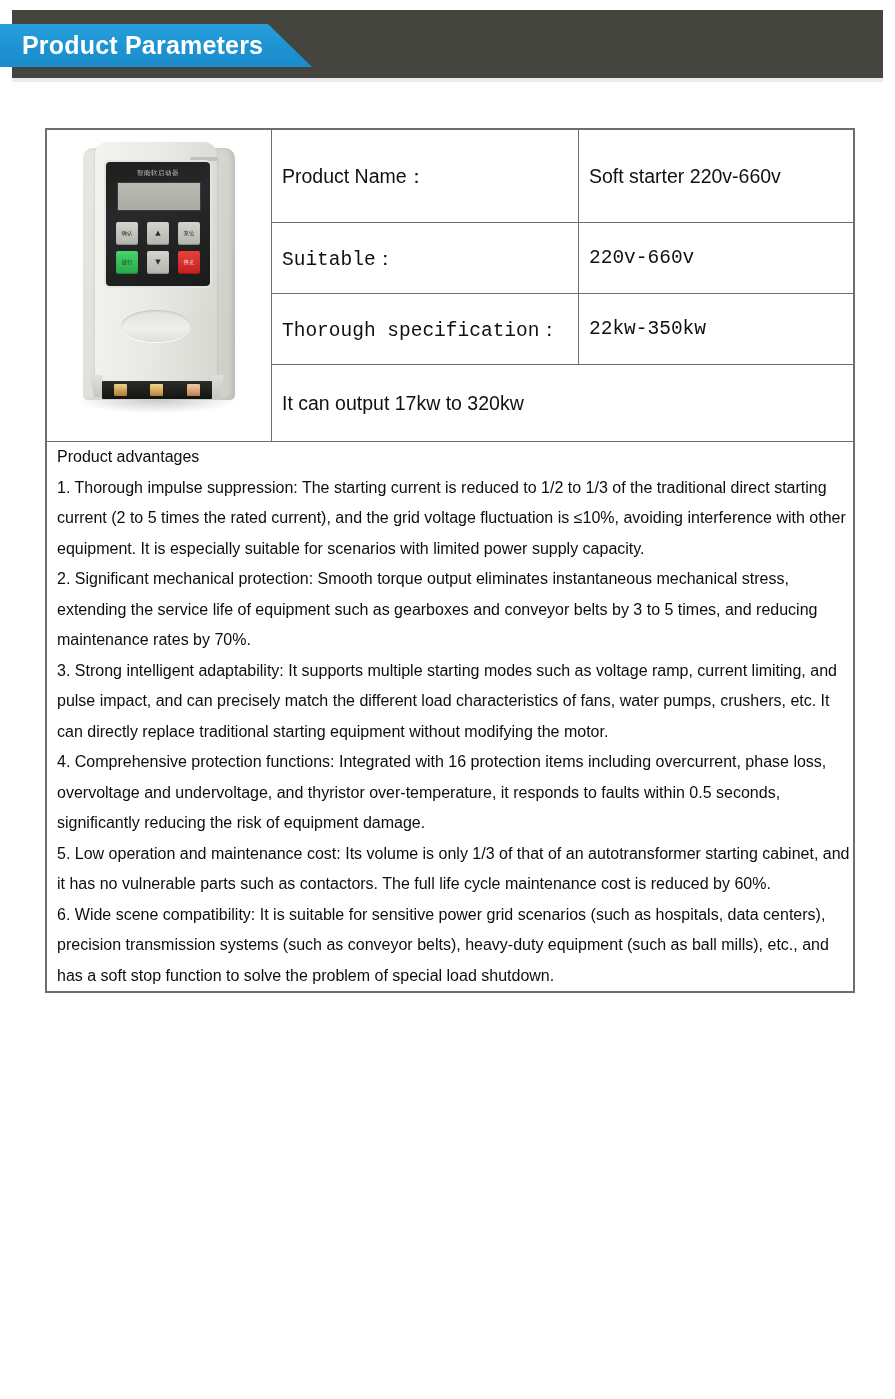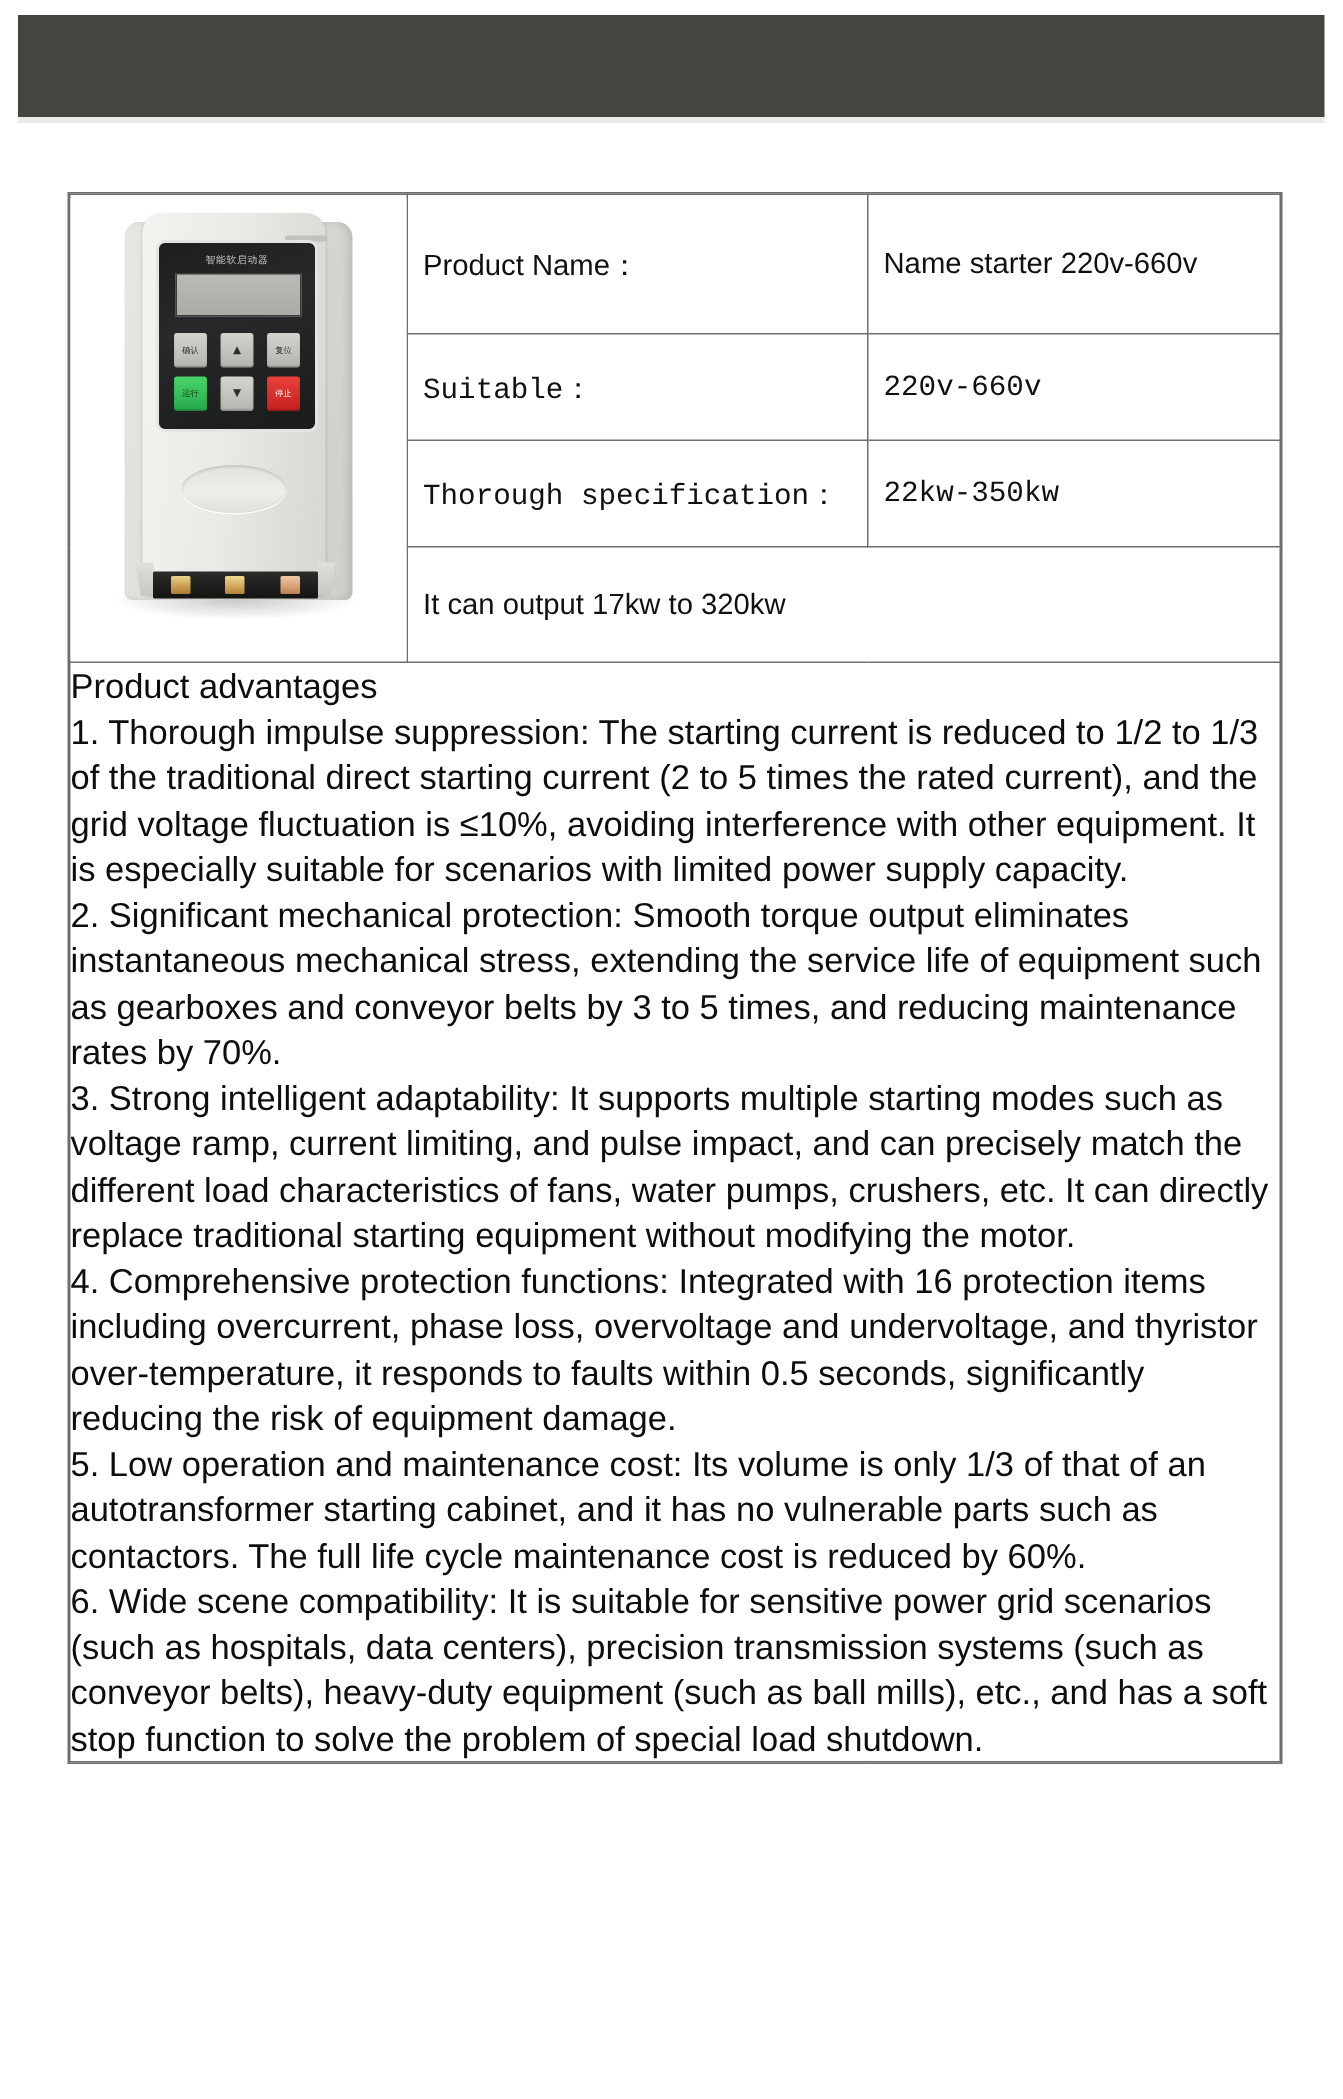--- a/index.html
+++ b/index.html
@@ -232,32 +232,36 @@
   }
   .dev-foot-l { left: 45px; transform: skewX(10deg); }
   .dev-foot-r { left: 163px; transform: skewX(-10deg); }
 
   
   .adv-cell {
     border-top: 1px solid #6e6e6e;
     padding: 44px 10px 60px 12px;
   }
   .adv-body {
-    font-size: 23px;
+    font-size: 16px;
     line-height: 30.5px;
     color: #0d0d0d;
     white-space: pre-wrap;
     word-break: normal;
+    padding-left: 10px;
   }
 </style>
 </head>
 <body>
 
 <div class="header-wrap">
   <div class="header-bar"></div>
+  <div class="header-tag">
+    <span class="header-tag-label">Product Parameters</span>
+  </div>
 </div>
 
 <div class="sheet">
 
   <table class="spec-table">
     <tbody>
       <tr class="row-h-name">
         <td class="cell-photo" rowspan="4">
           <div class="photo">
             <div class="dev-shadow"></div>
@@ -293,21 +297,21 @@
             <div class="dev-foot-l"></div>
             <div class="dev-foot-r"></div>
             <div class="dev-terminal">
               <div class="term-screw"></div>
               <div class="term-screw c2"></div>
               <div class="term-screw c3"></div>
             </div>
           </div>
         </td>
         <td class="cell-label pad">Product Name：</td>
-        <td class="cell-value pad">Name starter 220v-660v</td>
+        <td class="cell-value pad">Soft starter 220v-660v</td>
       </tr>
 
       <tr class="row-h-sm">
         <td class="cell-label pad">Suitable：</td>
         <td class="cell-value pad">220v-660v</td>
       </tr>
 
       <tr class="row-h-sm">
         <td class="cell-label pad">Thorough specification：</td>
         <td class="cell-value pad">22kw-350kw</td>

